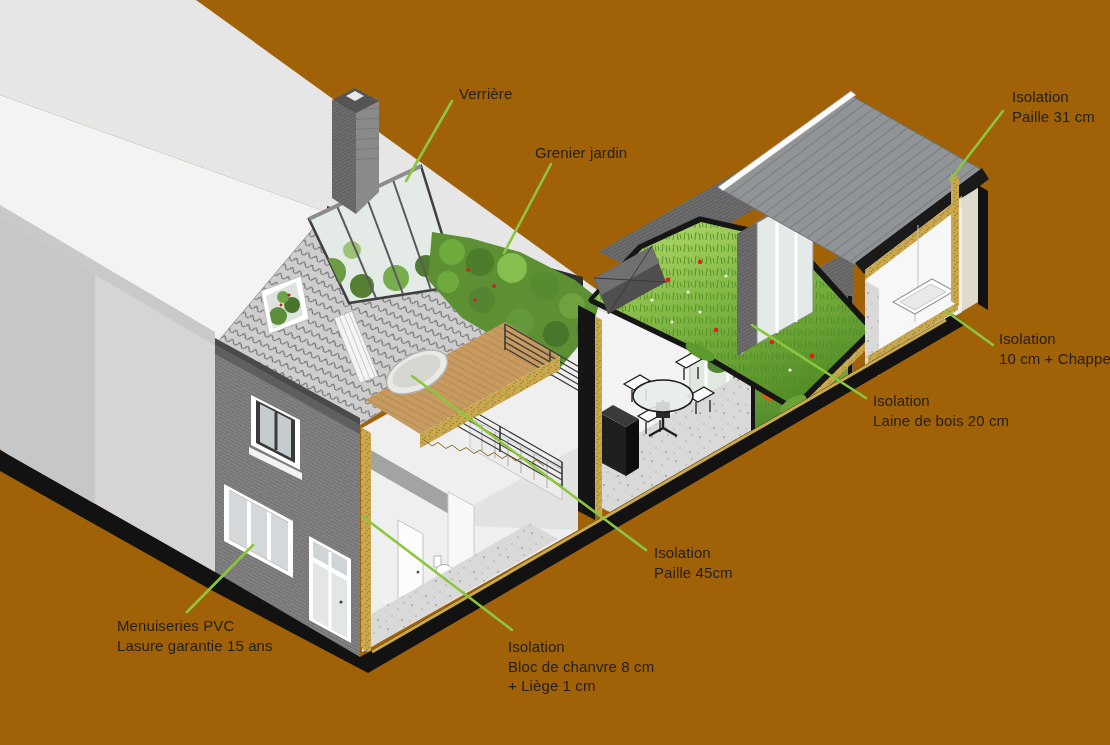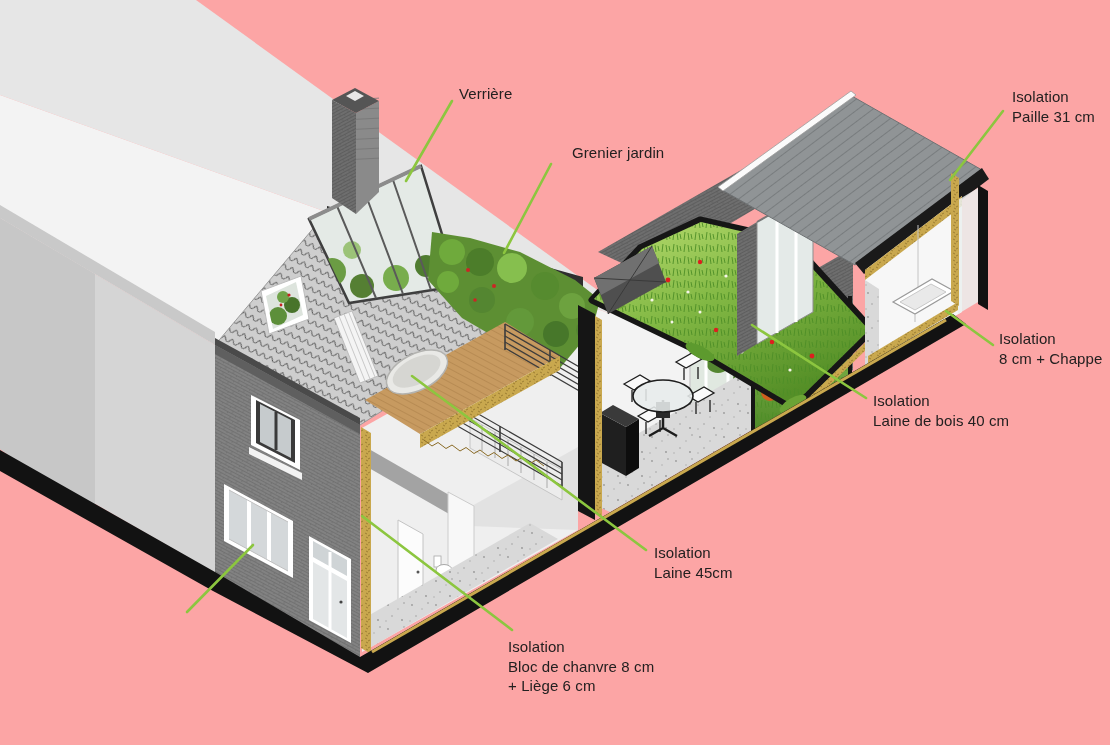--- a/index.html
+++ b/index.html
@@ -1,16 +1,16 @@
 <!DOCTYPE html>
 <html><head>
 <meta charset="utf-8">
 <style>
   html,body{margin:0;padding:0;background:#ffffff;}
-  #stage{position:relative;width:1110px;height:745px;background:#fca5a5;overflow:hidden;
+  #stage{position:relative;width:1110px;height:745px;background:#a16207;overflow:hidden;
          font-family:"Liberation Sans", sans-serif;}
   #drawing{position:absolute;left:0;top:0;}
   .label{position:absolute;color:#232020;font-size:15px;line-height:19.5px;
          white-space:nowrap;letter-spacing:.1px;}
   .label span{display:block;}
 </style>
 </head>
 <body>
 
 <div id="stage">
@@ -338,37 +338,41 @@
     <line x1="866" y1="398" x2="752" y2="325"></line>
     <line x1="646" y1="550" x2="412" y2="376"></line>
     <line x1="512" y1="630" x2="362" y2="516"></line>
     <line x1="187" y1="612" x2="253" y2="545"></line>
   </g>
 </svg>
 
   <div class="label" style="left:459px;top:84px">
     <span>Verrière</span>
   </div>
-  <div class="label" style="left:572px;top:143px">
+  <div class="label" style="left:535px;top:143px">
     <span>Grenier jardin</span>
   </div>
   <div class="label" style="left:1012px;top:87px">
     <span>Isolation</span>
     <span>Paille 31 cm</span>
   </div>
   <div class="label" style="left:999px;top:329px">
     <span>Isolation</span>
-    <span>8 cm + Chappe</span>
+    <span>10 cm + Chappe</span>
   </div>
   <div class="label" style="left:873px;top:391px">
     <span>Isolation</span>
-    <span>Laine de bois 40 cm</span>
+    <span>Laine de bois 20 cm</span>
   </div>
   <div class="label" style="left:654px;top:543px">
     <span>Isolation</span>
-    <span>Laine 45cm</span>
+    <span>Paille 45cm</span>
   </div>
   <div class="label" style="left:508px;top:637px">
     <span>Isolation</span>
     <span>Bloc de chanvre 8 cm</span>
-    <span>+ Liège 6 cm</span>
+    <span>+ Liège 1 cm</span>
+  </div>
+  <div class="label" style="left:117px;top:616px">
+    <span>Menuiseries PVC</span>
+    <span>Lasure garantie 15 ans</span>
   </div>
 </div>
 
 </body></html>

